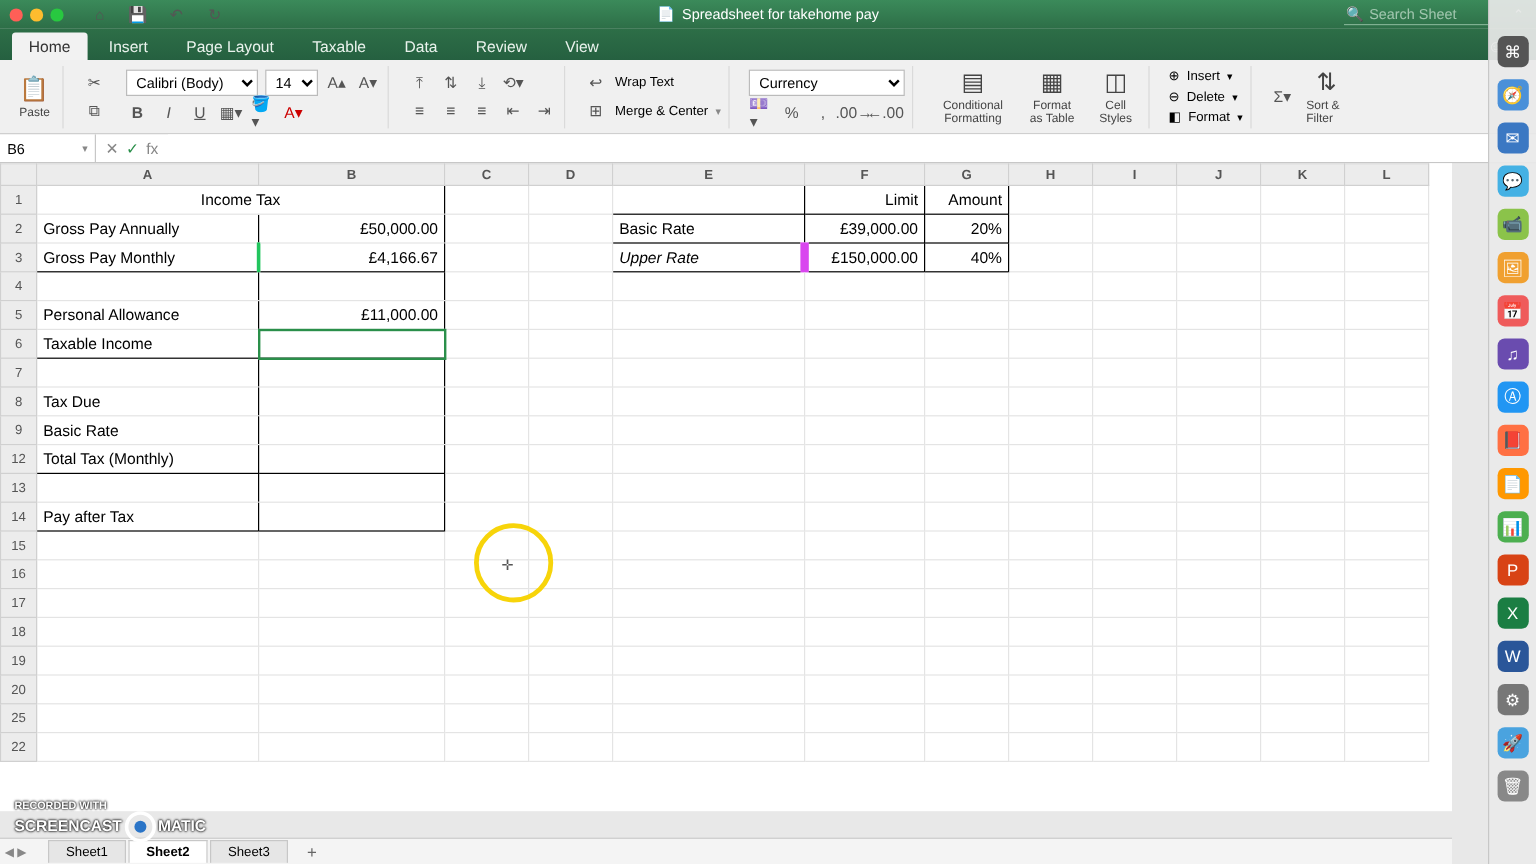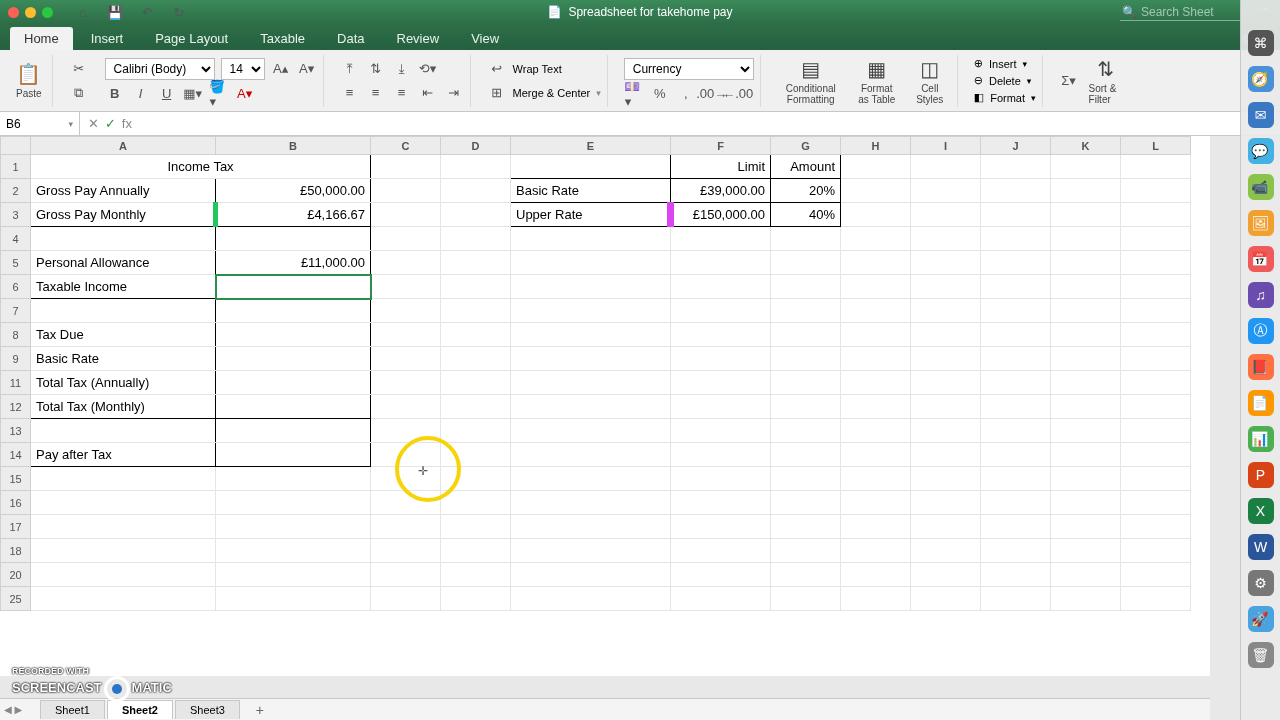--- a/index.html
+++ b/index.html
@@ -277,25 +277,25 @@
           <td class="cell right" style="border-right:1px solid #000;border-bottom:1px solid #000;">£39,000.00</td>
           <td class="cell b-right right" style="border-right:1px solid #000;border-bottom:1px solid #000;">20%</td>
           <td class="cell" style=""></td>
           <td class="cell" style=""></td>
           <td class="cell" style=""></td>
           <td class="cell" style=""></td>
           <td class="cell" style=""></td>
         </tr>
         <tr>
           <td class="rowhdr">3</td>
-          <td class="cell b-left b-bot" style="border-right:5px solid #22c55e;">Gross Pay Monthly</td>
+          <td class="cell b-left b-bot" style="border-right:3px solid #22c55e;">Gross Pay Monthly</td>
           <td class="cell b-right b-bot right" style="">£4,166.67</td>
           <td class="cell" style=""></td>
           <td class="cell" style=""></td>
-          <td class="cell b-left b-bot" style="border-right:7px solid #d946ef;border-bottom:1px solid #000;">Upper Rate</td>
+          <td class="cell b-left b-bot" style="border-right:7px solid #d946ef;border-bottom:1px solid #000;font-style:italic;">Upper Rate</td>
           <td class="cell b-bot right" style="border-right:1px solid #000;border-bottom:1px solid #000;">£150,000.00</td>
           <td class="cell b-right b-bot right" style="border-right:1px solid #000;border-bottom:1px solid #000;">40%</td>
           <td class="cell" style=""></td>
           <td class="cell" style=""></td>
           <td class="cell" style=""></td>
           <td class="cell" style=""></td>
           <td class="cell" style=""></td>
         </tr>
         <tr>
           <td class="rowhdr">4</td>
@@ -381,35 +381,20 @@
           <td class="cell" style=""></td>
           <td class="cell right" style=""></td>
           <td class="cell right" style=""></td>
           <td class="cell" style=""></td>
           <td class="cell" style=""></td>
           <td class="cell" style=""></td>
           <td class="cell" style=""></td>
           <td class="cell" style=""></td>
         </tr>
         <tr>
-          <td class="rowhdr">11</td>
-          <td class="cell b-left" style="border-right:1px solid #000;">Total Tax (Annually)</td>
-          <td class="cell b-right right" style=""></td>
-          <td class="cell" style=""></td>
-          <td class="cell" style=""></td>
-          <td class="cell" style=""></td>
-          <td class="cell right" style=""></td>
-          <td class="cell right" style=""></td>
-          <td class="cell" style=""></td>
-          <td class="cell" style=""></td>
-          <td class="cell" style=""></td>
-          <td class="cell" style=""></td>
-          <td class="cell" style=""></td>
-        </tr>
-        <tr>
           <td class="rowhdr">12</td>
           <td class="cell b-left b-bot" style="border-right:1px solid #000;">Total Tax (Monthly)</td>
           <td class="cell b-right b-bot right" style=""></td>
           <td class="cell" style=""></td>
           <td class="cell" style=""></td>
           <td class="cell" style=""></td>
           <td class="cell right" style=""></td>
           <td class="cell right" style=""></td>
           <td class="cell" style=""></td>
           <td class="cell" style=""></td>
@@ -501,36 +486,66 @@
           <td class="cell" style=""></td>
           <td class="cell right" style=""></td>
           <td class="cell right" style=""></td>
           <td class="cell" style=""></td>
           <td class="cell" style=""></td>
           <td class="cell" style=""></td>
           <td class="cell" style=""></td>
           <td class="cell" style=""></td>
         </tr>
         <tr>
+          <td class="rowhdr">19</td>
+          <td class="cell" style=""></td>
+          <td class="cell right" style=""></td>
+          <td class="cell" style=""></td>
+          <td class="cell" style=""></td>
+          <td class="cell" style=""></td>
+          <td class="cell right" style=""></td>
+          <td class="cell right" style=""></td>
+          <td class="cell" style=""></td>
+          <td class="cell" style=""></td>
+          <td class="cell" style=""></td>
+          <td class="cell" style=""></td>
+          <td class="cell" style=""></td>
+        </tr>
+        <tr>
           <td class="rowhdr">20</td>
           <td class="cell" style=""></td>
           <td class="cell right" style=""></td>
           <td class="cell" style=""></td>
           <td class="cell" style=""></td>
           <td class="cell" style=""></td>
           <td class="cell right" style=""></td>
           <td class="cell right" style=""></td>
           <td class="cell" style=""></td>
           <td class="cell" style=""></td>
           <td class="cell" style=""></td>
           <td class="cell" style=""></td>
           <td class="cell" style=""></td>
         </tr>
         <tr>
           <td class="rowhdr">25</td>
+          <td class="cell" style=""></td>
+          <td class="cell right" style=""></td>
+          <td class="cell" style=""></td>
+          <td class="cell" style=""></td>
+          <td class="cell" style=""></td>
+          <td class="cell right" style=""></td>
+          <td class="cell right" style=""></td>
+          <td class="cell" style=""></td>
+          <td class="cell" style=""></td>
+          <td class="cell" style=""></td>
+          <td class="cell" style=""></td>
+          <td class="cell" style=""></td>
+        </tr>
+        <tr>
+          <td class="rowhdr">22</td>
           <td class="cell" style=""></td>
           <td class="cell right" style=""></td>
           <td class="cell" style=""></td>
           <td class="cell" style=""></td>
           <td class="cell" style=""></td>
           <td class="cell right" style=""></td>
           <td class="cell right" style=""></td>
           <td class="cell" style=""></td>
           <td class="cell" style=""></td>
           <td class="cell" style=""></td>

